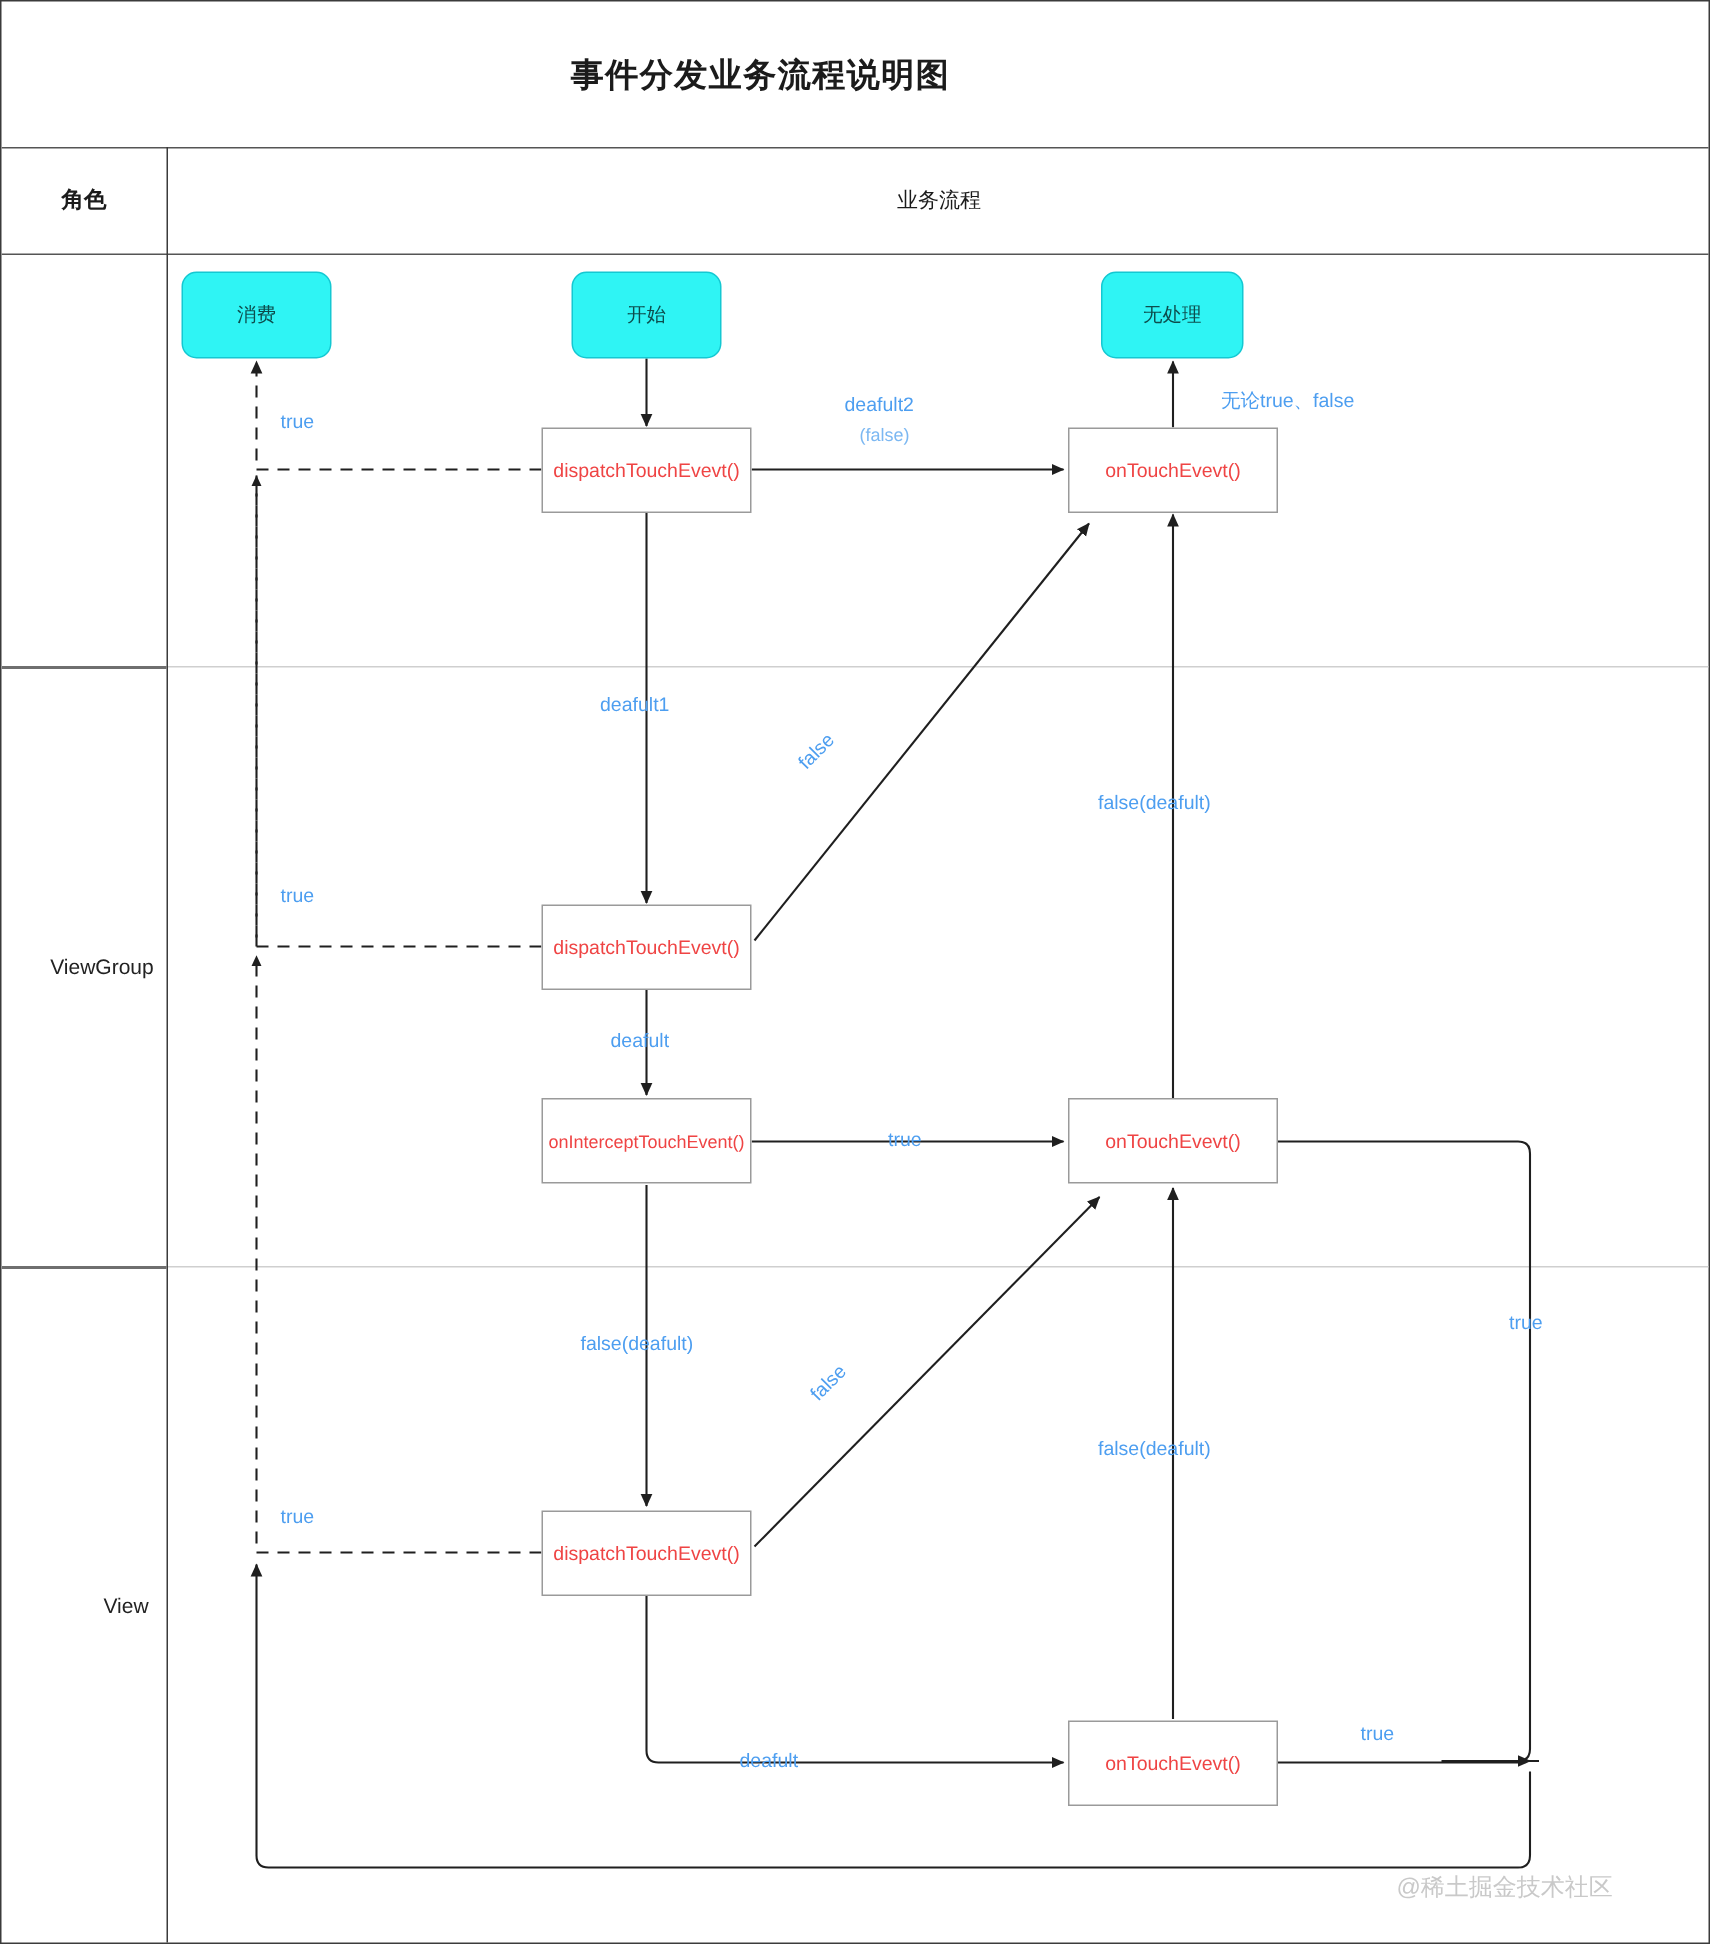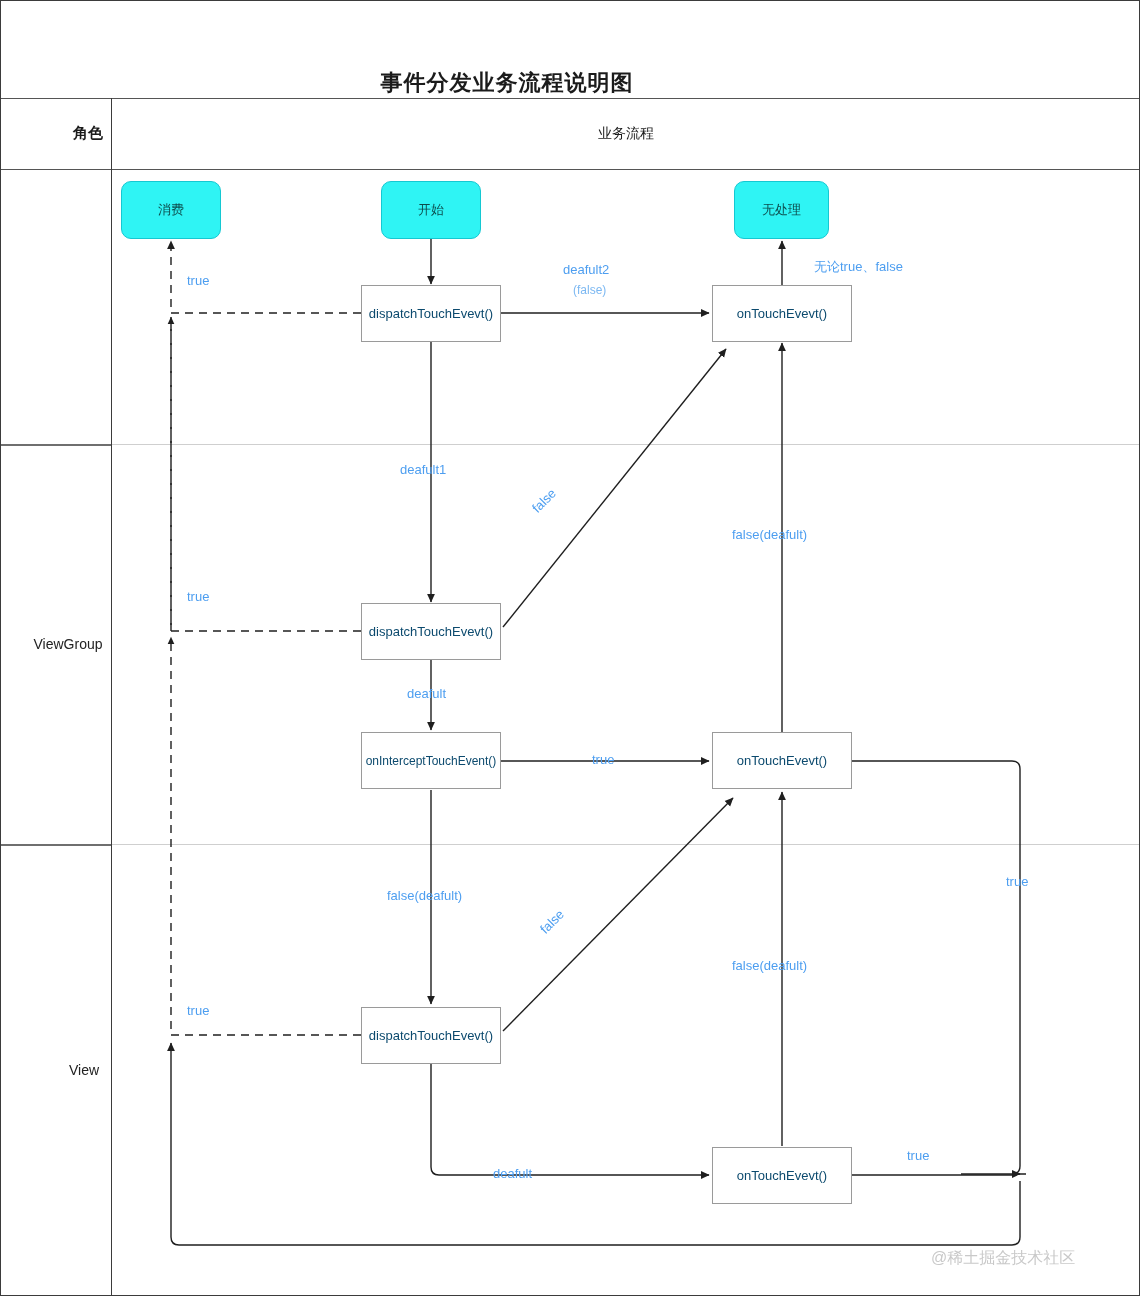--- a/index.html
+++ b/index.html
@@ -33,21 +33,21 @@
   .rule-v {
     position: absolute;
     width: 0;
     border-left: 1px solid #3b3b3b;
   }
   .title-bar {
     position: absolute;
     left: 0; top: 0;
     width: 1012px; height: 97px;
     display: flex;
-    align-items: flex-end;
+    align-items: center;
     justify-content: center;
   }
   .title-bar .t {
     font-size: 22px;
     font-weight: bold;
     color: #1b1b1b;
     letter-spacing: 1px;
   }
   .col-head {
     position: absolute;
@@ -75,21 +75,21 @@
     width: 1140px;
     height: 1296px;
   }
   .nodebox {
     position: absolute;
     box-sizing: border-box;
     display: flex;
     align-items: center;
     justify-content: center;
     font-size: 13px;
-    color: #0c4a6e;
+    color: #ef4444;
     background: #ffffff;
     border: 1px solid #9a9a9a;
     white-space: nowrap;
   }
   .termbox {
     position: absolute;
     box-sizing: border-box;
     display: flex;
     align-items: center;
     justify-content: center;
@@ -134,21 +134,21 @@
 
   <div class="rule-h" style="top:97px;"></div>
   <div class="rule-h" style="top:168px;"></div>
   <div class="rule-h light" style="top:443px;"></div>
   <div class="rule-h light" style="top:843px;"></div>
   <div class="rule-v" style="left:110px; top:97px; height:1198px;"></div>
 
   <div style="position:absolute;left:0;top:443px;width:110px;height:0;border-top:2px solid #6f6f6f;"></div>
   <div style="position:absolute;left:0;top:843px;width:110px;height:0;border-top:2px solid #6f6f6f;"></div>
 
-  <div class="col-head" style="left:0; top:97px; width:110px; height:71px;margin-left:32px;">角色</div>
+  <div class="col-head" style="left:0; top:97px; width:110px; height:71px;">角色</div>
   <div class="col-head" style="left:110px; top:97px; width:1030px; height:71px; font-weight:normal; font-size:14px;">业务流程</div>
 
   <div class="role-label" style="top:443px; height:400px;margin-left:12px;">ViewGroup</div>
   <div class="role-label" style="top:843px; height:452px;margin-left:28px;">View</div>
 
   <svg id="flow" viewBox="0 0 1140 1296">
     <defs>
       <marker id="arw" markerWidth="9" markerHeight="9" refX="8" refY="4.5" orient="auto" markerUnits="userSpaceOnUse">
         <path d="M0,0.6 L8.6,4.5 L0,8.4 z" fill="#1f1f1f"></path>
       </marker>

